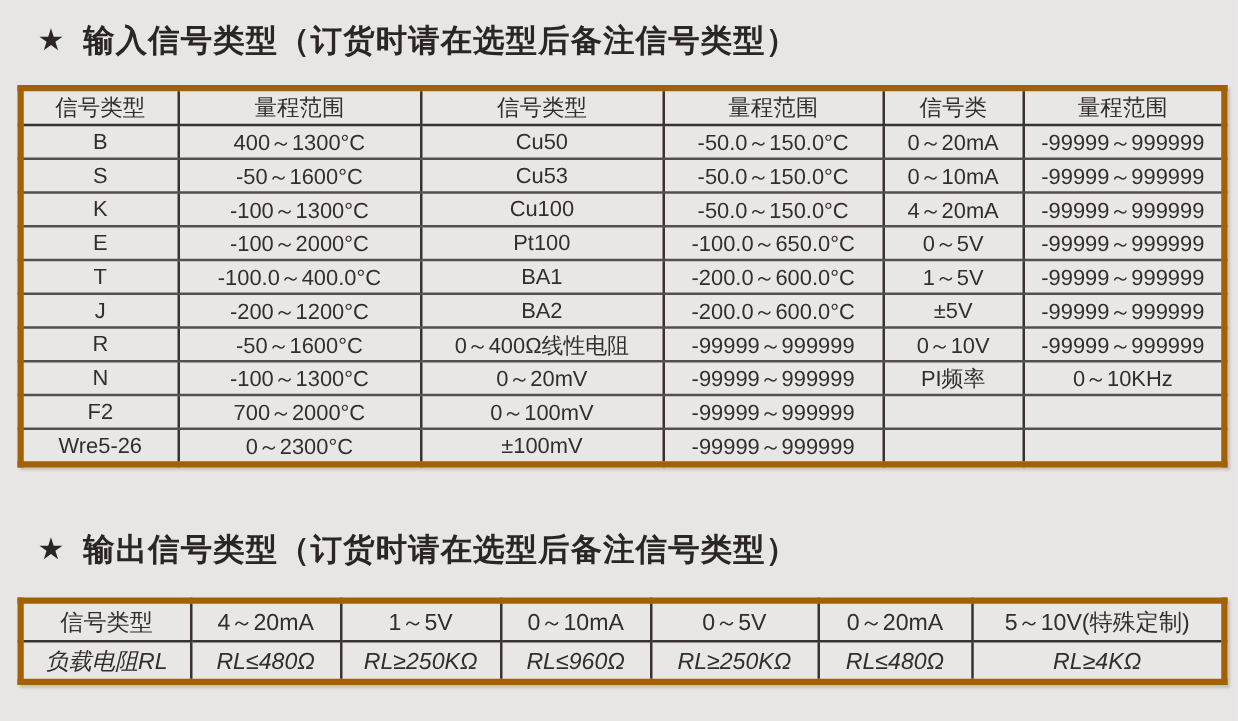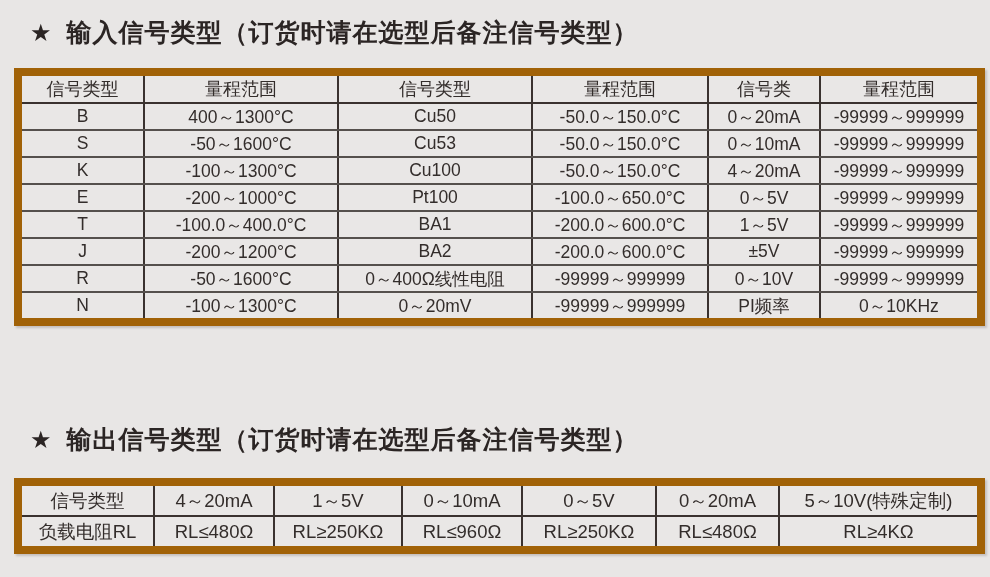--- a/index.html
+++ b/index.html
@@ -27,21 +27,21 @@
   #title-input  { left: 30px; top: 16px; }
   #title-output { left: 30px; top: 423px; }
 
   table {
     position: absolute;
     left: 14px;
     border-collapse: collapse;
     table-layout: fixed;
     width: 963px;
     background: #e9e7e6;
-    border: 8px solid #a16207;
+    border: 5px solid #a16207;
     box-shadow: 2px 2px 2px rgba(90, 80, 75, 0.25);
   }
   #input-table  { top: 68px; }
   #output-table { top: 478px; }
 
   th, td {
     border-left: 2px solid #3a322f;
     border-right: 2px solid #3a322f;
     border-top: 2px solid #55504d;
     border-bottom: 2px solid #55504d;
@@ -49,21 +49,21 @@
     vertical-align: middle;
     padding: 0 2px;
     white-space: nowrap;
     overflow: hidden;
     font-weight: 500;
     color: #332d2b;
   }
   #input-table th  { height: 26px; font-size: 18px; border-bottom-color: #3a322f; }
   #input-table td  { height: 25px; font-size: 17.5px; }
   #output-table th { height: 29px; font-size: 18.5px; border-bottom-color: #3a322f; }
-  #output-table td { height: 29px; font-size: 18.5px; }
+  #output-table td { height: 29px; font-size: 18.5px; font-style: italic; }
 </style>
 </head>
 <body>
 
 <div class="page">
 
   <div class="section-title" id="title-input">
     <span class="star">★</span>
     <span>输入信号类型（订货时请在选型后备注信号类型）</span>
   </div>
@@ -107,21 +107,21 @@
         <tr>
           <td>K</td>
           <td>-100～1300°C</td>
           <td>Cu100</td>
           <td>-50.0～150.0°C</td>
           <td>4～20mA</td>
           <td>-99999～999999</td>
         </tr>
         <tr>
           <td>E</td>
-          <td>-200～1000°C</td>
+          <td>-100～2000°C</td>
           <td>Pt100</td>
           <td>-100.0～650.0°C</td>
           <td>0～5V</td>
           <td>-99999～999999</td>
         </tr>
         <tr>
           <td>T</td>
           <td>-100.0～400.0°C</td>
           <td>BA1</td>
           <td>-200.0～600.0°C</td>
@@ -144,20 +144,36 @@
           <td>0～10V</td>
           <td>-99999～999999</td>
         </tr>
         <tr>
           <td>N</td>
           <td>-100～1300°C</td>
           <td>0～20mV</td>
           <td>-99999～999999</td>
           <td>PI频率</td>
           <td>0～10KHz</td>
+        </tr>
+        <tr>
+          <td>F2</td>
+          <td>700～2000°C</td>
+          <td>0～100mV</td>
+          <td>-99999～999999</td>
+          <td></td>
+          <td></td>
+        </tr>
+        <tr>
+          <td>Wre5-26</td>
+          <td>0～2300°C</td>
+          <td>±100mV</td>
+          <td>-99999～999999</td>
+          <td></td>
+          <td></td>
         </tr>
       </tbody>
     </table>
 
   <div class="section-title" id="title-output">
     <span class="star">★</span>
     <span>输出信号类型（订货时请在选型后备注信号类型）</span>
   </div>
 
   <table id="output-table">

